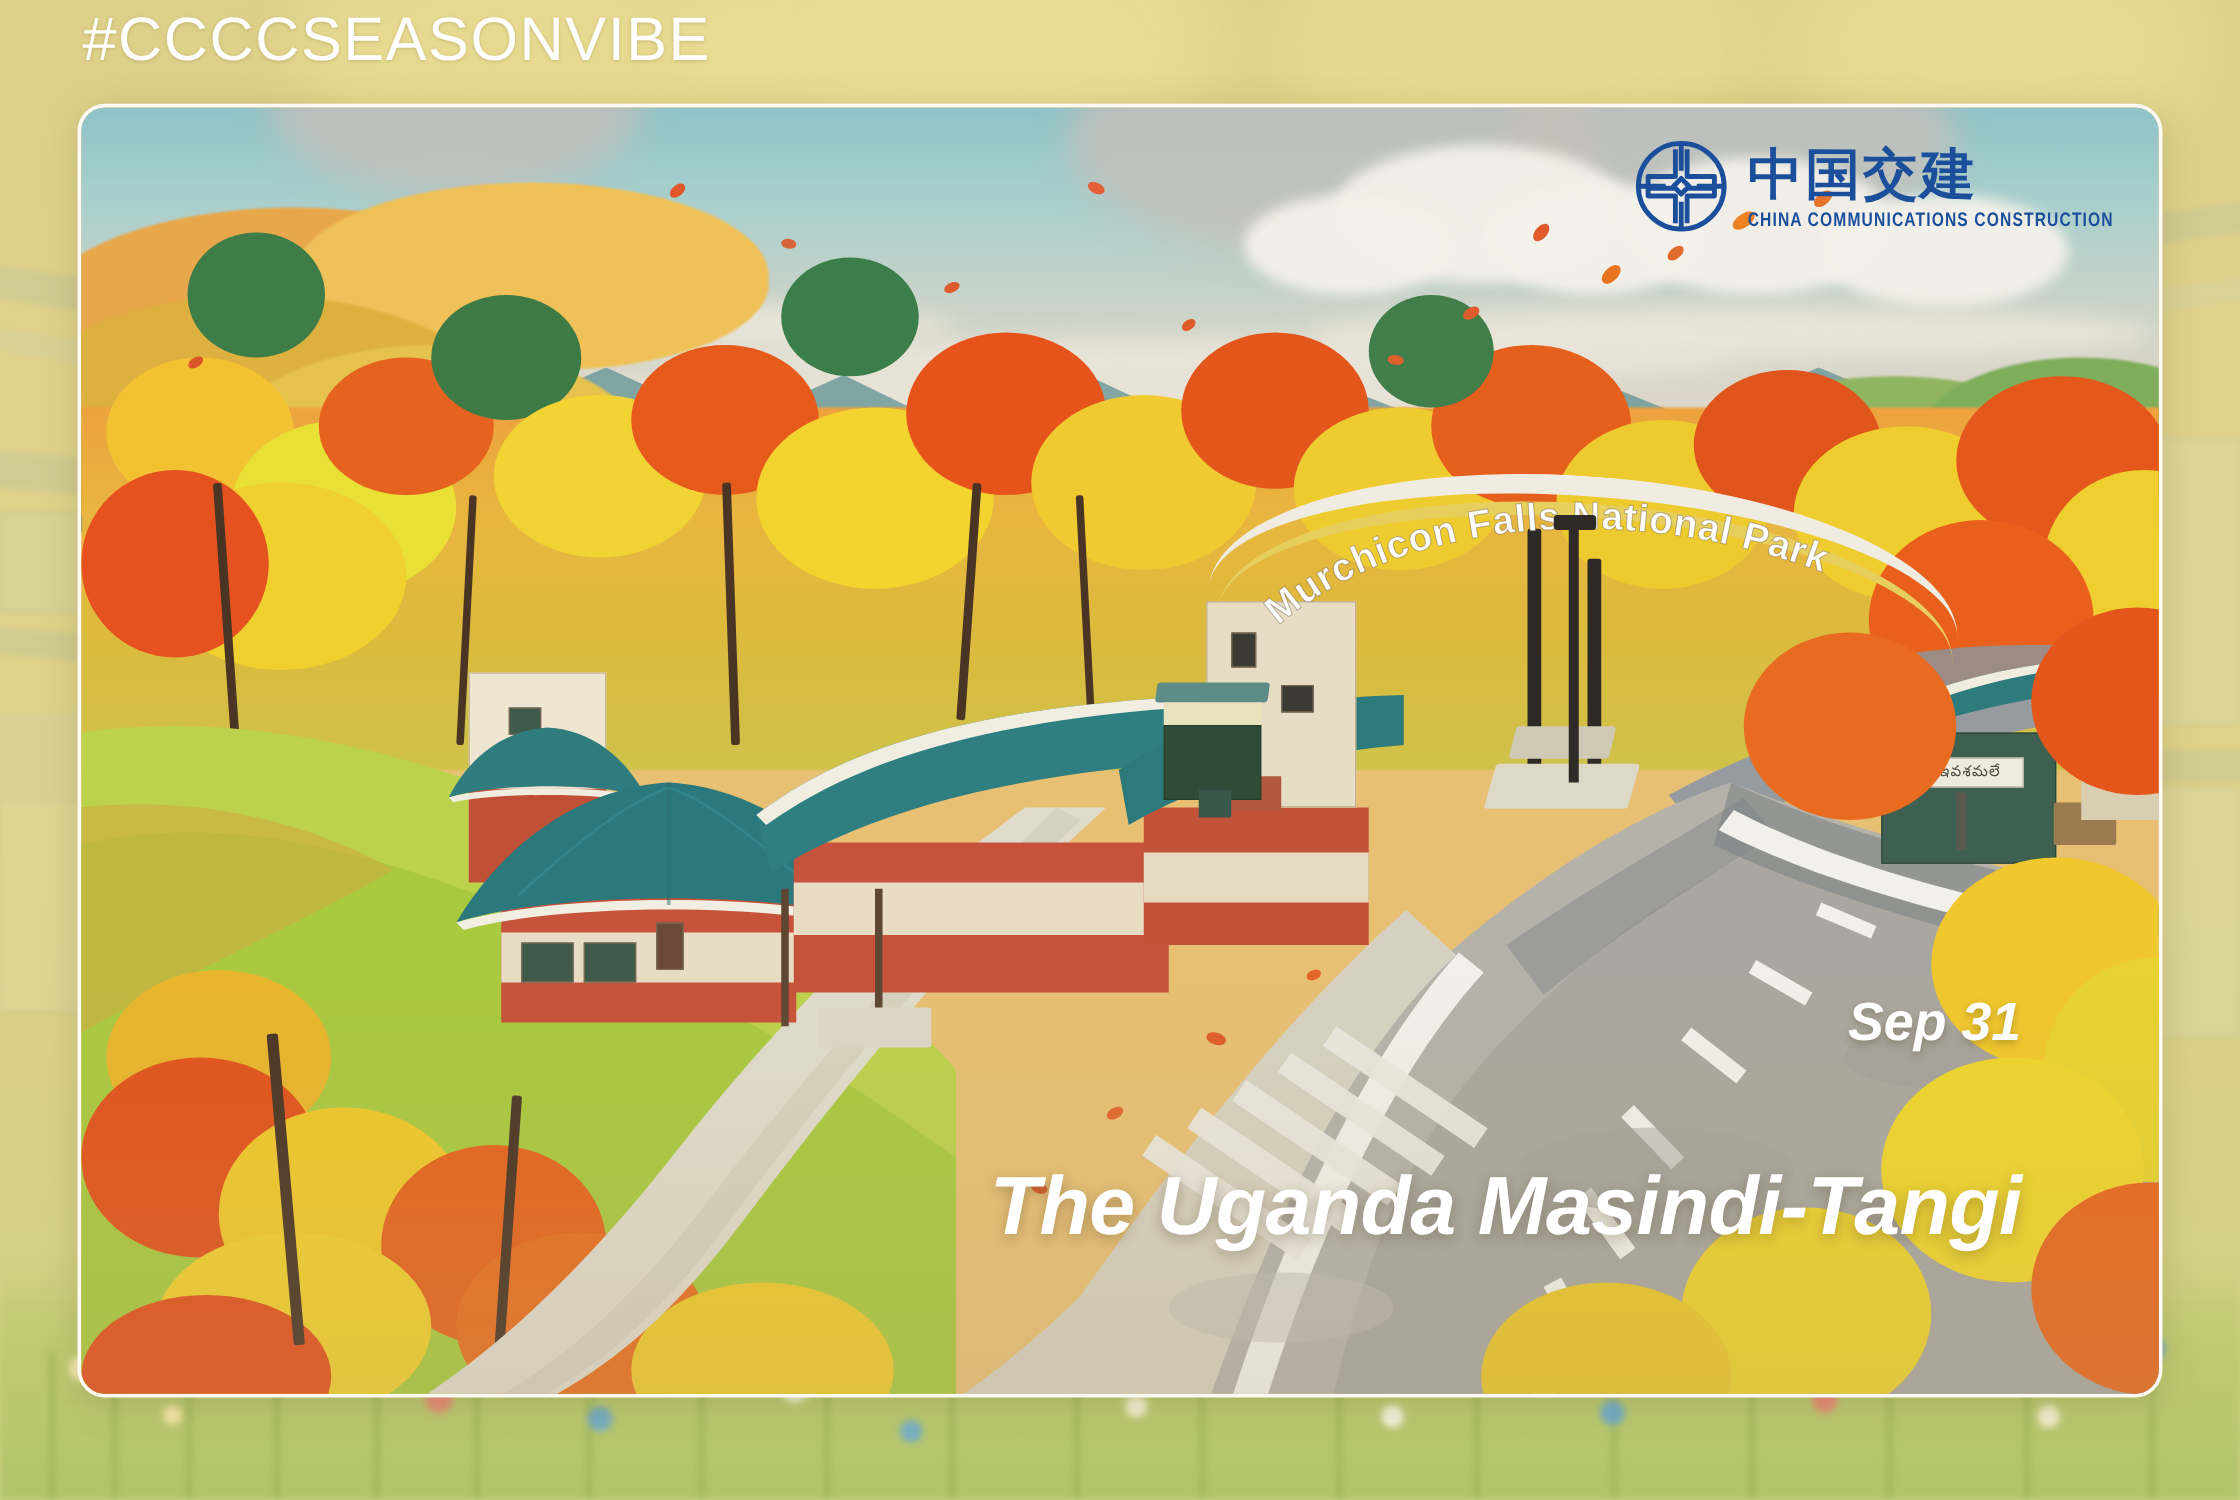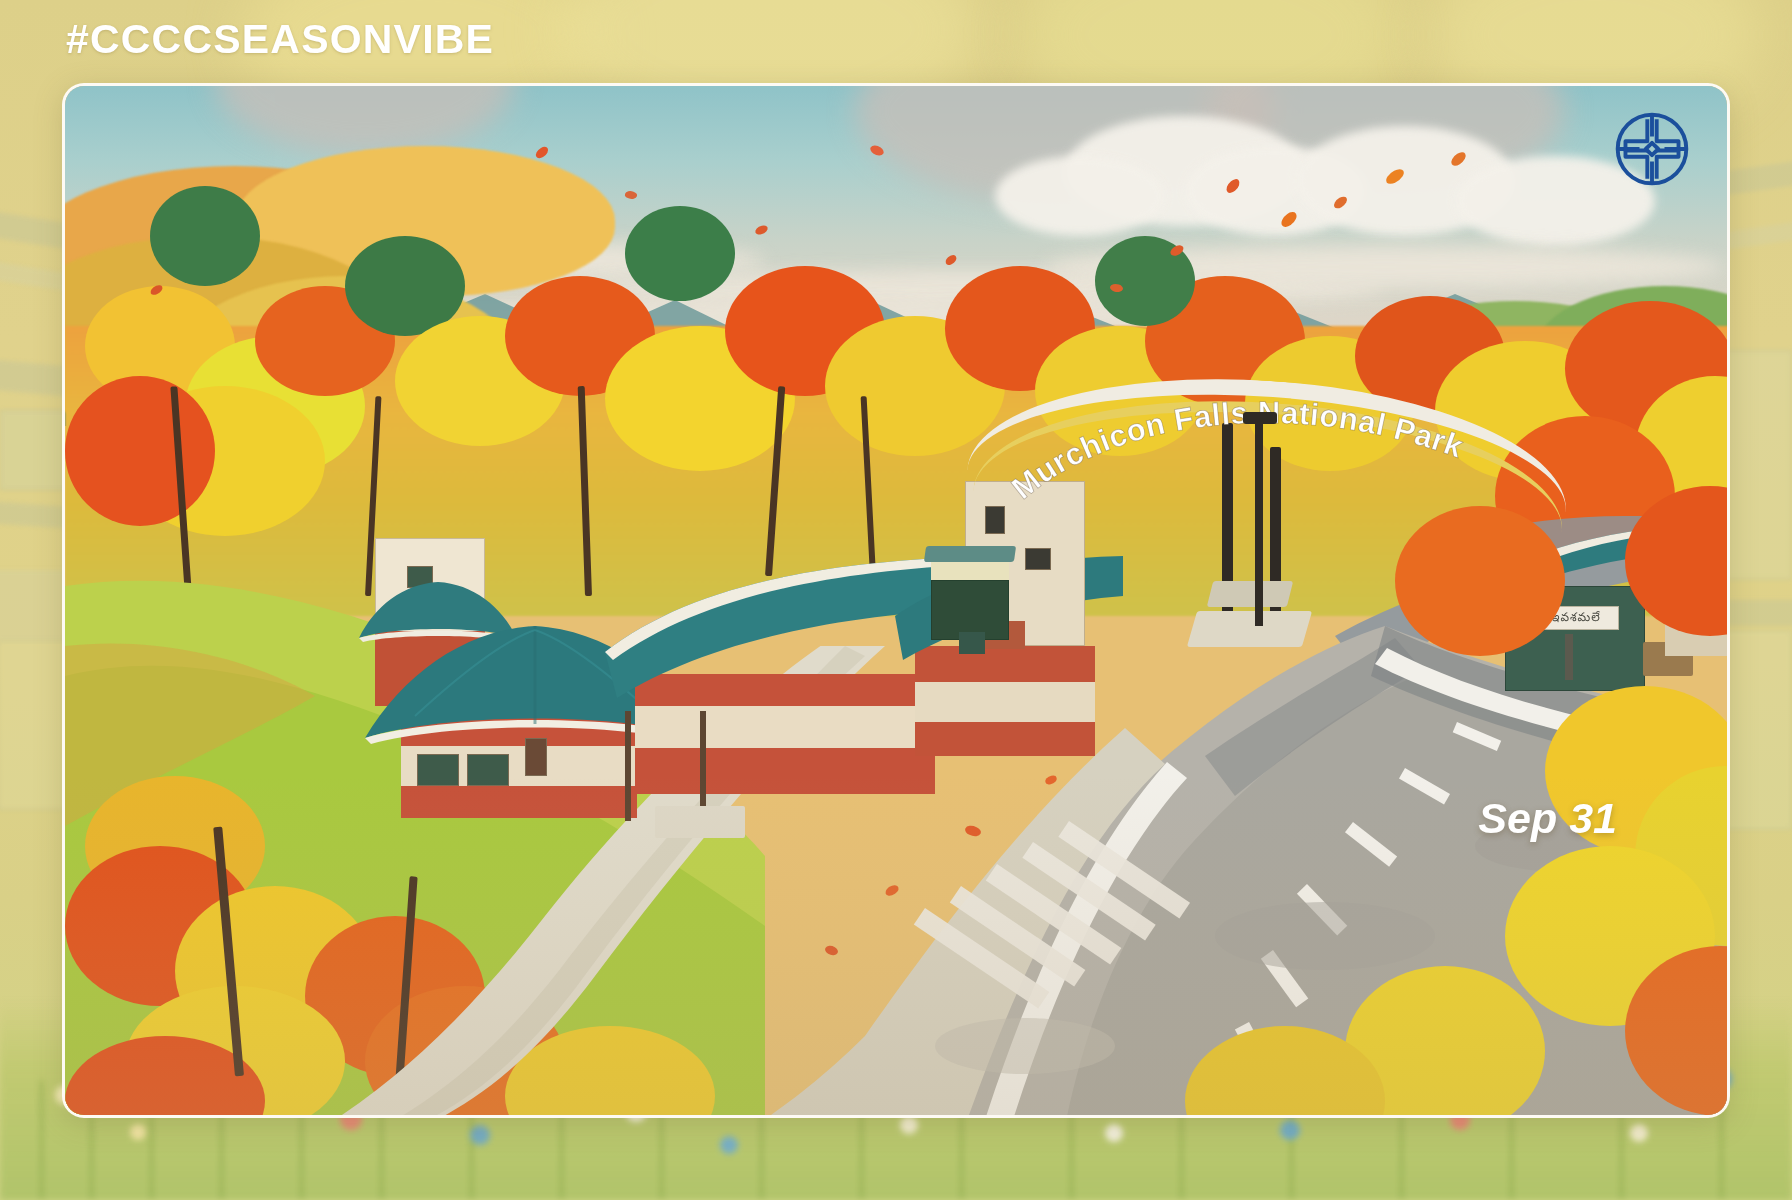--- a/index.html
+++ b/index.html
@@ -105,22 +105,22 @@
     font-family:"DejaVu Sans", sans-serif;
     font-size:44px; line-height:1; font-weight:bold; color:#1b4f9c; letter-spacing:2px;
   }
   #logo-en{
     font-size:12.5px; font-weight:bold; color:#1b4f9c; letter-spacing:.9px;
     margin-top:5px; transform:scaleY(1.25); transform-origin:left top;
   }
 
   
   #hashtag{
-    position:absolute; left:66px; top:16px; z-index:30;
-    font-size:41px; font-weight:bold; color:#ffffff; letter-spacing:1.2px;
+    position:absolute; left:66px; top:4px; z-index:30;
+    font-size:49px; font-weight:normal; color:#ffffff; letter-spacing:1.2px;
     text-shadow:0 1px 3px rgba(140,120,60,.35);
   }
   #date{
     position:absolute; right:110px; bottom:272px; z-index:30;
     font-size:43px; font-weight:bold; font-style:italic; color:#ffffff;
     text-shadow:0 2px 6px rgba(90,70,30,.35);
   }
   #title{
     position:absolute; right:110px; bottom:112px; z-index:30;
     text-align:right; color:#ffffff; font-weight:bold; font-style:italic;
@@ -443,30 +443,35 @@
     <div class="leaf" style="left:900px;top:740px;width:16px;height:10px;background:#e05c2a;transform:rotate(25deg);"></div>
     <div class="leaf" style="left:820px;top:800px;width:14px;height:9px;background:#e2652c;transform:rotate(-18deg);"></div>
     <div class="leaf" style="left:760px;top:860px;width:13px;height:9px;background:#dc5b2b;transform:rotate(30deg);"></div>
     <div class="leaf" style="left:980px;top:690px;width:12px;height:8px;background:#e4662d;transform:rotate(-12deg);"></div>
 
     <div style="position:absolute;left:0;right:0;bottom:0;height:340px;background:linear-gradient(180deg,rgba(200,170,120,0) 0%,rgba(190,165,125,.10) 45%,rgba(180,160,125,.22) 100%);"></div>
   </div>
 
   <div id="date">Sep 31</div>
   <div id="title">
+    <span class="ln">The Uganda Masindi-Tangi</span>
   </div>
 
   <div id="logo">
     <div id="logo-mark">
       <svg viewBox="0 0 100 100" width="78" height="78">
         <circle cx="50" cy="50" r="44" fill="none" stroke="#1b4f9c" stroke-width="5"></circle>
         <g fill="none" stroke="#1b4f9c" stroke-width="5" stroke-linejoin="round">
           <path d="M50,6 L50,34 M50,94 L50,66 M6,50 L34,50 M94,50 L66,50"></path>
           <path d="M44,12 L44,40 L16,40 L16,52 L44,52"></path>
           <path d="M56,12 L56,40 L84,40 L84,52 L56,52"></path>
           <path d="M44,88 L44,60 L16,60 L16,48"></path>
           <path d="M56,88 L56,60 L84,60 L84,48"></path>
           <path d="M50,42 L58,50 L50,58 L42,50 Z"></path>
         </g>
       </svg>
     </div>
+    <div id="logo-words">
+      <div id="logo-cn">中国交建</div>
+      <div id="logo-en">CHINA COMMUNICATIONS CONSTRUCTION</div>
+    </div>
   </div>
 </div>
 
 </body></html>

